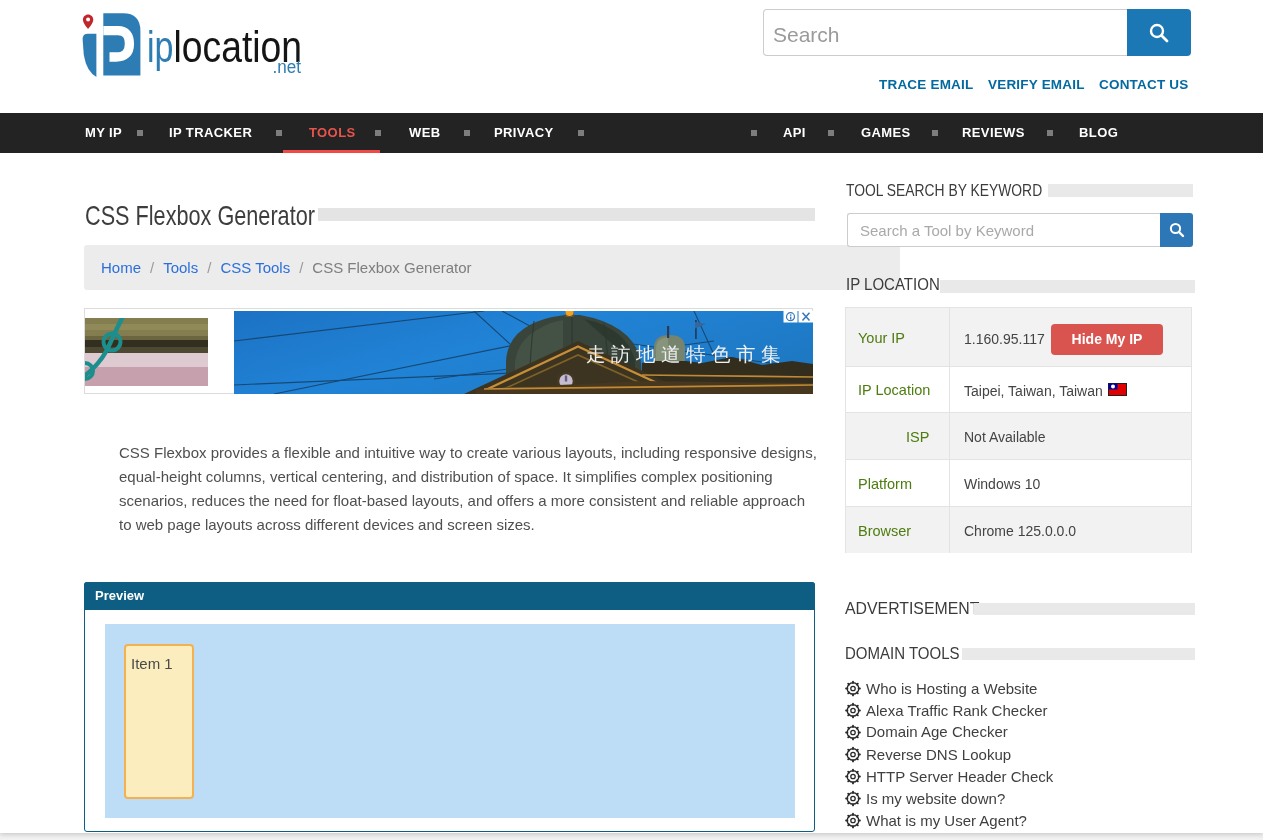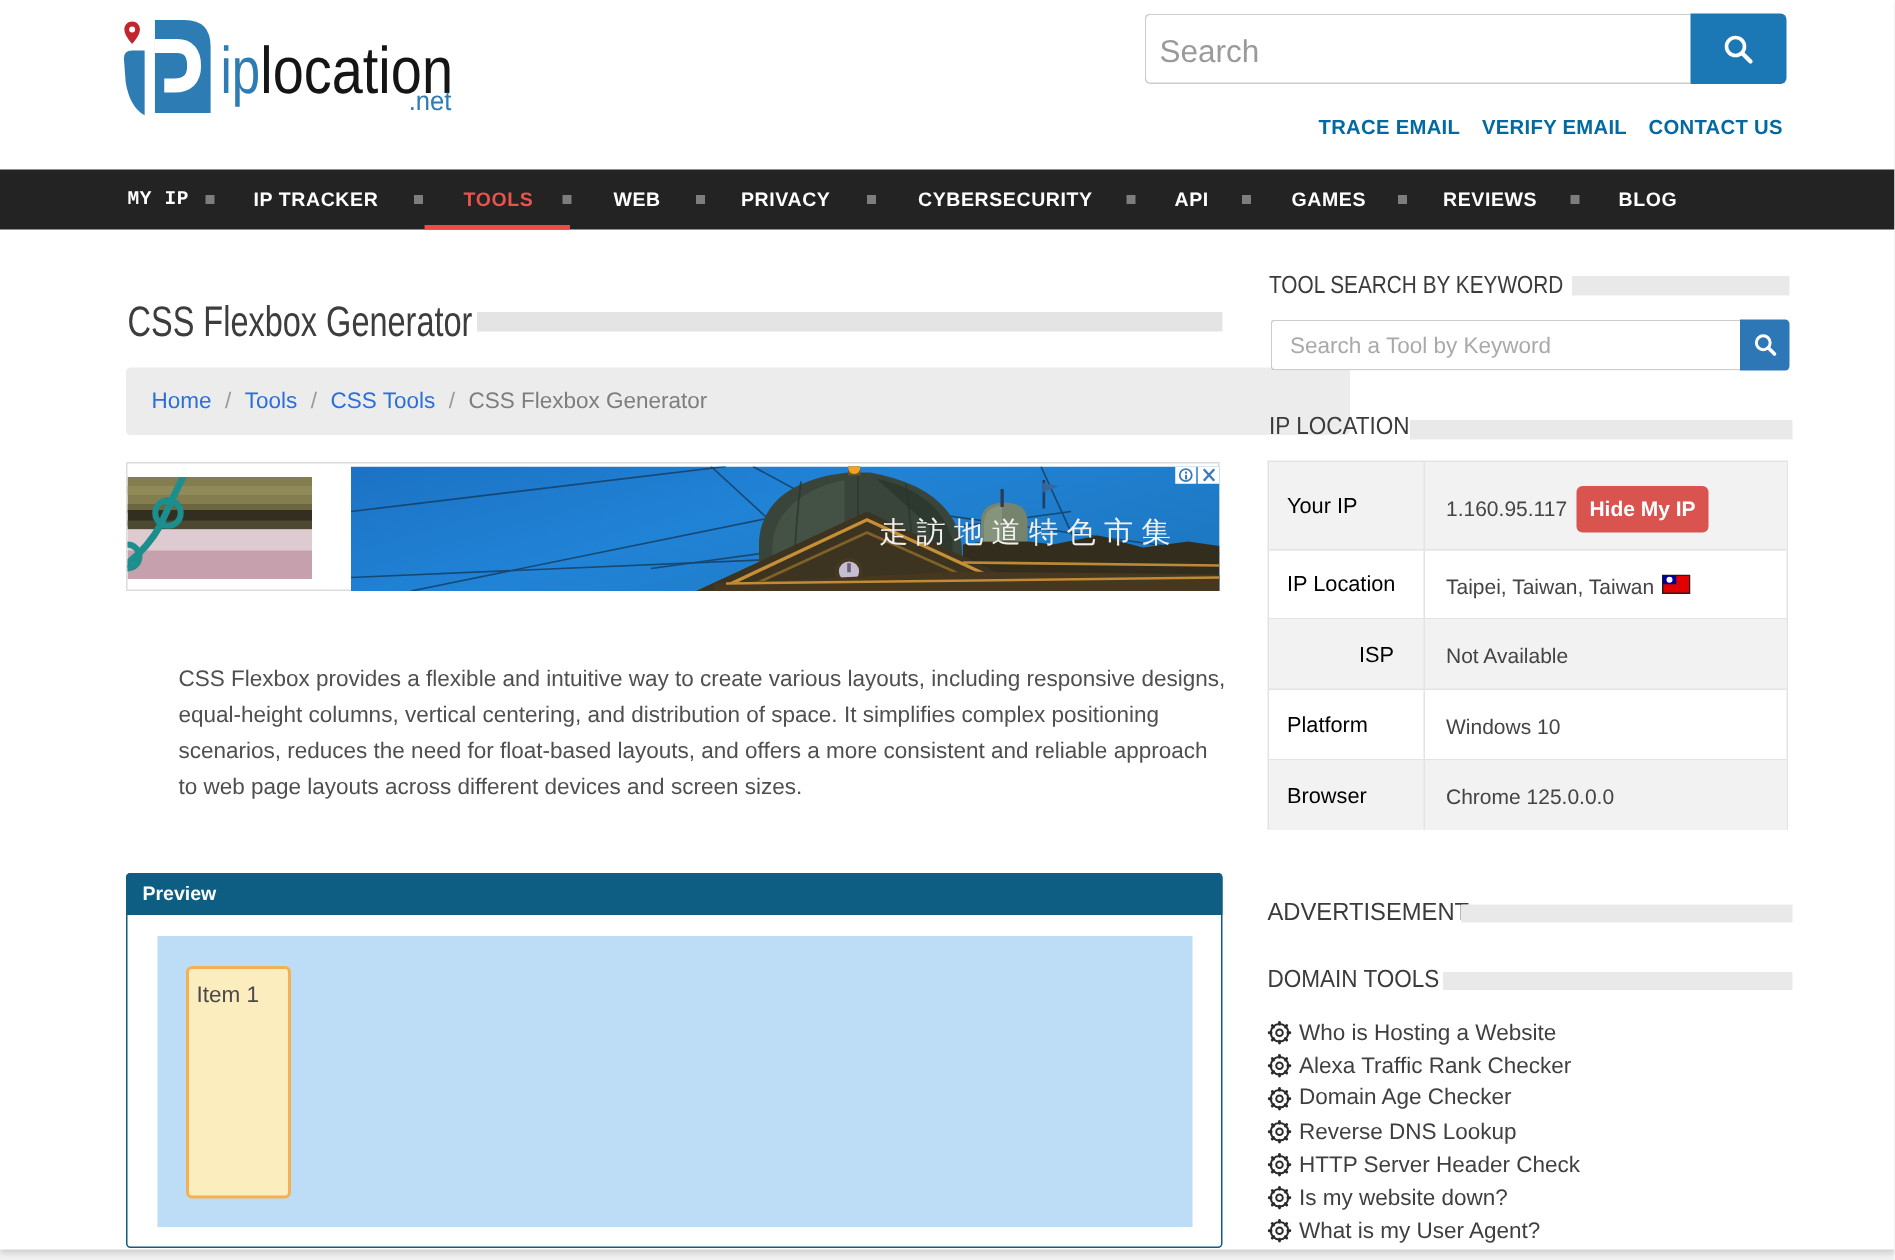--- a/index.html
+++ b/index.html
@@ -35,25 +35,25 @@
 #item1 { left:123.5px; top:644px; width:70px; height:155px; background:#fcedbe; border:2px solid #f3b152; border-radius:4px; font-size:15px; color:#4a4a4a; padding:9px 0 0 5.5px; }
 
 .rhead { font-size:16.5px; color:#3b3b3b; transform-origin:0 50%; white-space:nowrap; }
 .rbar { background:#e9e9e9; }
 #tsinput { left:847px; top:213px; width:313px; height:34px; border:1px solid #ccc; border-right:none; border-radius:3px 0 0 3px; background:#fff; }
 #tsinput span { position:absolute; left:12px; top:8px; font-size:15px; color:#a9a9a9; }
 #tsbtn { left:1160px; top:213px; width:33px; height:34px; background:#2e77b7; border-radius:0 3px 3px 0; }
 
 #iptable { left:845px; top:307px; width:347px; height:246px; border:1px solid #e3e3e3; }
 .trow { position:absolute; left:0; width:345px; border-bottom:1px solid #e3e3e3; }
-.trow .lbl { position:absolute; left:12px; font-size:14.5px; color:#000000; }
+.trow .lbl { position:absolute; left:12px; font-size:14.5px; color:#4d7c0f; }
 .trow .val { position:absolute; left:118px; font-size:14px; color:#444; }
 .gray { background:#f2f2f2; }
 .cdiv { position:absolute; left:103px; top:0; bottom:0; width:1px; background:#e3e3e3; }
-#hidebtn { position:absolute; left:205px; top:16px; width:88px; height:31px; background:#d9534f; border-radius:4px; color:#fff; font-size:14px; font-weight:bold; text-align:center; line-height:31px; }
+#hidebtn { position:absolute; left:205px; top:16px; width:112px; height:31px; background:#d9534f; border-radius:4px; color:#fff; font-size:14px; font-weight:bold; text-align:center; line-height:31px; }
 
 .titem { position:absolute; left:866px; font-size:15px; color:#3f3f3f; }
 </style>
 </head>
 <body>
 <div id="wrap"></div>
 
 <svg class="abs" style="left:78px; top:8px;" width="232" height="74" viewBox="0 0 232 74">
   <path d="M10.1 6.4 C7.2 6.4 4.9 8.7 4.9 11.6 C4.9 15.8 10.1 21.1 10.1 21.1 C10.1 21.1 15.3 15.8 15.3 11.6 C15.3 8.7 13 6.4 10.1 6.4 Z M10.1 13.6 A2 2 0 1 1 10.1 9.6 A2 2 0 0 1 10.1 13.6 Z" fill="#c0272d"></path>
   <path d="M4.6 31 Q4.6 25.7 10 25.7 L18.4 25.7 L18.4 68.9 Q8.6 63.5 5.8 47 L4.6 31 Z" fill="#2d7cb3"></path>
@@ -71,31 +71,30 @@
   <svg style="position:absolute;left:21px;top:13px" width="22" height="22" viewBox="0 0 22 22">
       <circle cx="9" cy="9" r="6" fill="none" stroke="#fff" stroke-width="2.4"></circle>
       <line x1="13.5" y1="13.5" x2="19" y2="19" stroke="#fff" stroke-width="2.8" stroke-linecap="round"></line>
     </svg>
 </div>
 <div class="abs toplink" style="left:879px;">TRACE EMAIL</div>
 <div class="abs toplink" style="left:988px;">VERIFY EMAIL</div>
 <div class="abs toplink" style="left:1099px;">CONTACT US</div>
 
 <div class="abs" id="nav">
-  <span class="nitem" style="left:85px;font-family:Liberation Mono, monospace;">MY IP</span>
+  <span class="nitem" style="left:85px;">MY IP</span>
   <span class="nsq" style="left:137px;"></span>
   <span class="nitem" style="left:169px;">IP TRACKER</span>
   <span class="nsq" style="left:276px;"></span>
   <span class="nitem" id="tools-red" style="left:309px;">TOOLS</span>
   <span class="nsq" style="left:375px;"></span>
   <span class="nitem" style="left:409px;">WEB</span>
   <span class="nsq" style="left:464px;"></span>
   <span class="nitem" style="left:494px;">PRIVACY</span>
   <span class="nsq" style="left:578px;"></span>
-  <span class="nitem" style="left:612px;">CYBERSECURITY</span>
   <span class="nsq" style="left:751px;"></span>
   <span class="nitem" style="left:783px;">API</span>
   <span class="nsq" style="left:828px;"></span>
   <span class="nitem" style="left:861px;">GAMES</span>
   <span class="nsq" style="left:932px;"></span>
   <span class="nitem" style="left:962px;">REVIEWS</span>
   <span class="nsq" style="left:1047px;"></span>
   <span class="nitem" style="left:1079px;">BLOG</span>
   <span id="tools-under"></span>
 </div>

